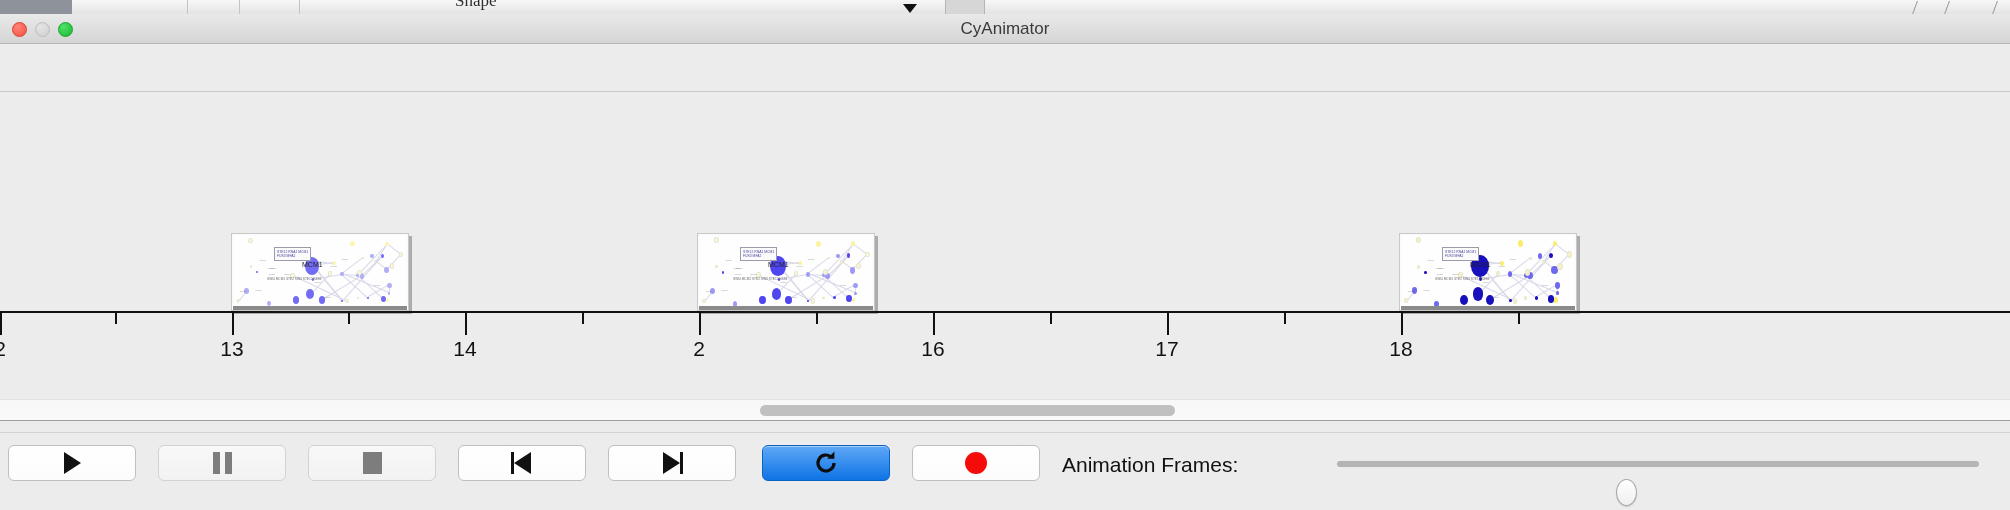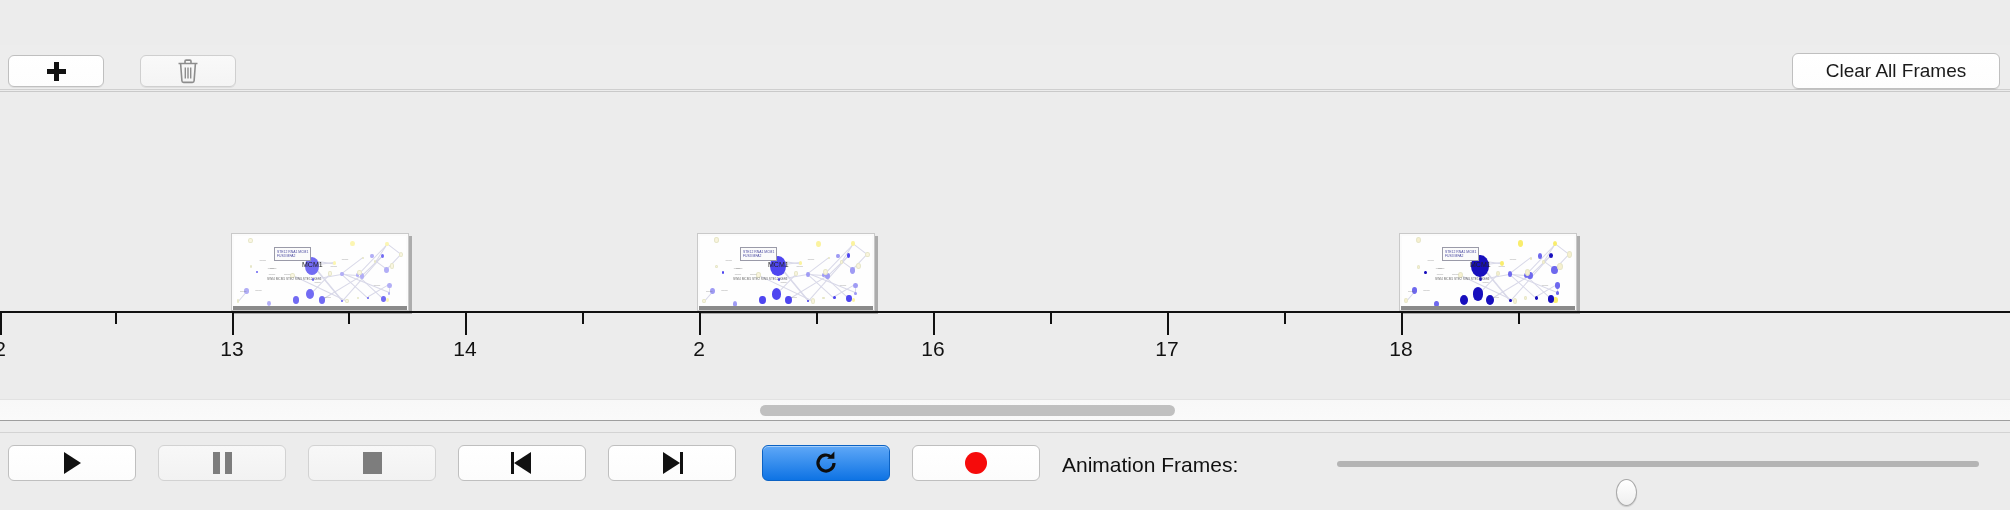--- a/index.html
+++ b/index.html
@@ -171,37 +171,42 @@
     position: absolute; top: 18px; width: 21px; height: 27px; border-radius: 50%;
     background: linear-gradient(#ffffff, #efefef); border: 1px solid #a9a9a9;
     box-shadow: 0 1px 1px rgba(0,0,0,0.15);
   }
 </style>
 </head>
 <body>
 
 <div id="app">
 
-
-
-  <div class="toolbar">
-    <div class="btn" id="add-frame-button">
-      <div class="plus-icon"></div>
-    </div>
-    <div class="btn flat" id="delete-frame-button">
-      <svg width="24" height="26" viewBox="0 0 24 26">
-        <path d="M2.5 5.5h19M9 5.5V3.2c0-.6.5-1.1 1.1-1.1h3.8c.6 0 1.1.5 1.1 1.1v2.3" fill="none" stroke="#8d8d8d" stroke-width="1.6"></path>
-        <path d="M4.6 5.5l1.3 17.3c.05.9.8 1.6 1.7 1.6h8.8c.9 0 1.65-.7 1.7-1.6L19.4 5.5" fill="none" stroke="#8d8d8d" stroke-width="1.6"></path>
-        <path d="M9.3 9.5v11M12 9.5v11M14.7 9.5v11" fill="none" stroke="#8d8d8d" stroke-width="1.4"></path>
-      </svg>
-    </div>
-    <div class="btn" id="clear-all-frames-button">
-      <span class="lbl">Clear All Frames</span>
-    </div>
+  <div class="bg-strip">
+    <div class="bg-dark"></div>
+    <div class="bg-seg" style="left:150px;width:38px;"></div>
+    <div class="bg-seg" style="left:192px;width:48px;"></div>
+    <div class="bg-seg" style="left:248px;width:52px;"></div>
+    <div class="bg-word">Shape</div>
+    <div class="bg-tri"></div>
+    <div class="bg-box"></div>
+    <div class="bg-slash" style="left:1908px;"></div>
+    <div class="bg-slash" style="left:1940px;"></div>
+    <div class="bg-slash" style="left:1988px;"></div>
   </div>
+
+  <div class="titlebar">
+    <div class="traffic">
+      <div class="tl close"></div>
+      <div class="tl min"></div>
+      <div class="tl max"></div>
+    </div>
+    <div class="win-title">CyAnimator</div>
+  </div>
+
 
   <div class="timeline-panel">
     <div class="tl-top-rule"></div>
     <div class="track" id="kf-track">
         <div class="keyframe" style="left: 231px;">
           <div class="kf-inner">
             <div class="kf-edge" style="left: 152.665px; top: 34.2172px; width: 14.0698px; transform: rotate(-2.51164rad);"></div>
             <div class="kf-edge" style="left: 108.033px; top: 38.0721px; width: 15.6213px; transform: rotate(0.0696453rad);"></div>
             <div class="kf-edge" style="left: 127.832px; top: 39.8281px; width: 46.5928px; transform: rotate(2.59616rad);"></div>
             <div class="kf-edge" style="left: 148.662px; top: 19.5207px; width: 29.0909px; transform: rotate(2.3689rad);"></div>

